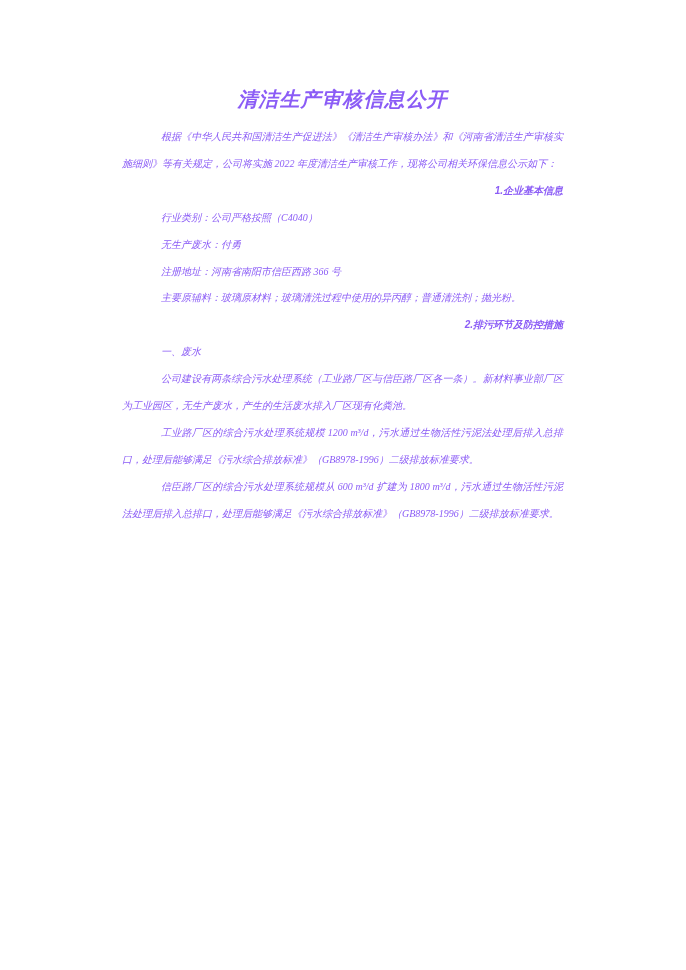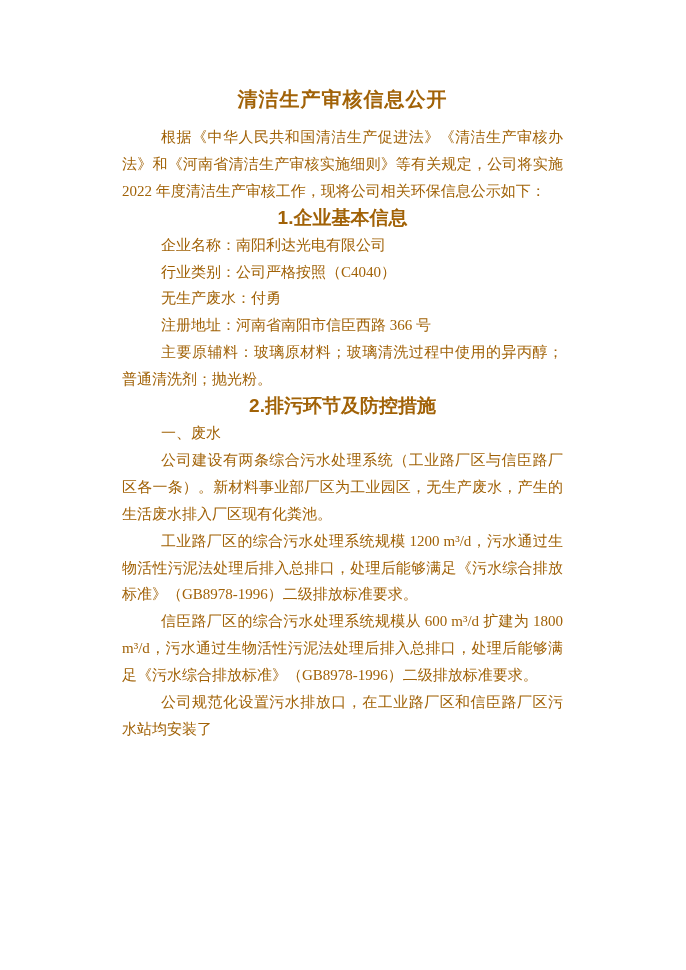--- a/index.html
+++ b/index.html
@@ -6,76 +6,75 @@
     margin: 0;
     padding: 0;
     background: #ffffff;
   }
   .page {
     position: relative;
     width: 618px;
     height: 970px;
     margin: 0 auto;
     background: #ffffff;
-    color: #a16207;
+    color: #8b5cf6;
     font-family: "Liberation Serif", serif;
     overflow: hidden;
     box-sizing: border-box;
+    font-style: italic;
   }
   .doc {
     box-sizing: border-box;
     padding: 84px 89px 0 88px;
   }
   .doc-title {
     margin: 0 0 10px 0;
     font-family: "Liberation Sans", sans-serif;
     font-weight: bold;
     font-size: 20px;
     line-height: 30px;
     text-align: center;
     letter-spacing: 1px;
   }
   p.para {
     margin: 0;
-    font-size: 15px;
+    font-size: 10px;
     line-height: 26.9px;
     text-align: justify;
   }
   p.indent {
     text-indent: 39px;
   }
   h2.sec-heading {
     margin: 0;
     font-family: "Liberation Sans", sans-serif;
     font-weight: bold;
-    font-size: 19px;
+    font-size: 10px;
     line-height: 26.9px;
-    text-align: center;
+    text-align: right;
   }
 </style>
 </head>
 <body>
 
 <div class="page">
   <div class="doc">
 
     <h1 class="doc-title">清洁生产审核信息公开</h1>
 
     <p class="para indent">根据《中华人民共和国清洁生产促进法》《清洁生产审核办法》和《河南省清洁生产审核实施细则》等有关规定，公司将实施 2022 年度清洁生产审核工作，现将公司相关环保信息公示如下：</p>
 
     <h2 class="sec-heading">1.企业基本信息</h2>
 
-    <p class="para indent">企业名称：南阳利达光电有限公司</p>
     <p class="para indent">行业类别：公司严格按照（C4040）</p>
     <p class="para indent">无生产废水：付勇</p>
     <p class="para indent">注册地址：河南省南阳市信臣西路 366 号</p>
     <p class="para indent">主要原辅料：玻璃原材料；玻璃清洗过程中使用的异丙醇；普通清洗剂；抛光粉。</p>
 
     <h2 class="sec-heading">2.排污环节及防控措施</h2>
 
     <p class="para indent">一、废水</p>
     <p class="para indent">公司建设有两条综合污水处理系统（工业路厂区与信臣路厂区各一条）。新材料事业部厂区为工业园区，无生产废水，产生的生活废水排入厂区现有化粪池。</p>
     <p class="para indent">工业路厂区的综合污水处理系统规模 1200 m³/d，污水通过生物活性污泥法处理后排入总排口，处理后能够满足《污水综合排放标准》（GB8978-1996）二级排放标准要求。</p>
     <p class="para indent">信臣路厂区的综合污水处理系统规模从 600 m³/d 扩建为 1800 m³/d，污水通过生物活性污泥法处理后排入总排口，处理后能够满足《污水综合排放标准》（GB8978-1996）二级排放标准要求。</p>
-    <p class="para indent">公司规范化设置污水排放口，在工业路厂区和信臣路厂区污水站均安装了</p>
 
   </div>
 </div>
 
 </body></html>

